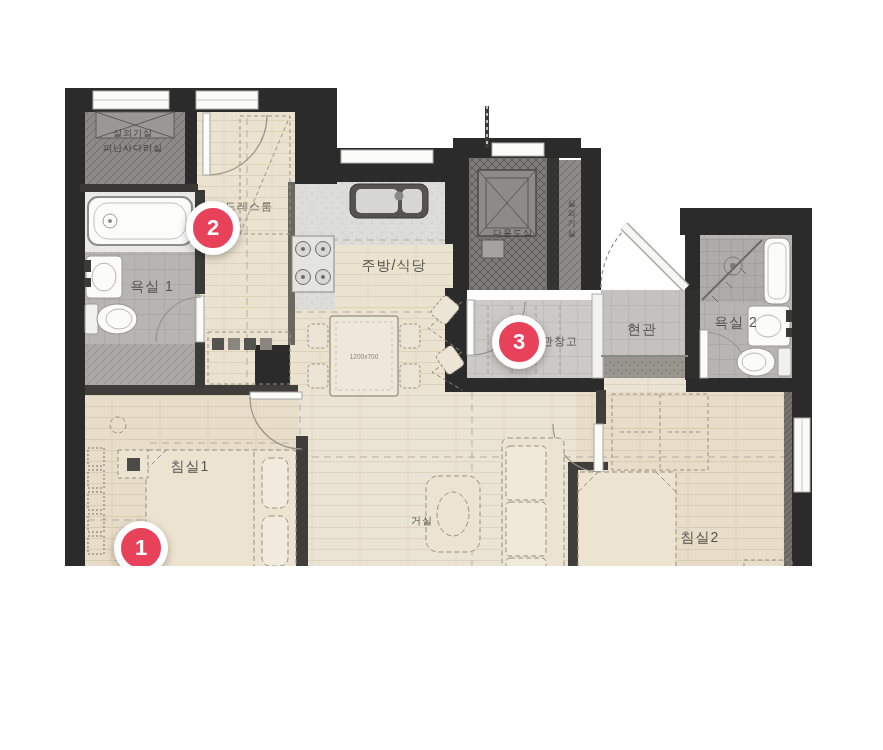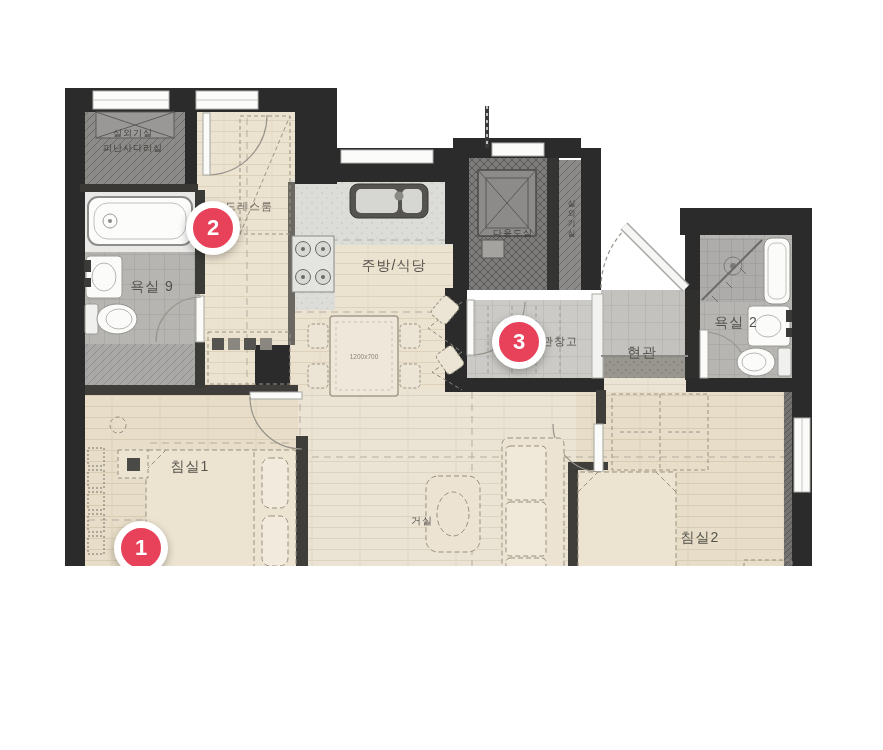--- a/index.html
+++ b/index.html
@@ -374,26 +374,26 @@
   </g>
   <g stroke="#98917e" stroke-dasharray="4 3" fill="none">
     <rect x="744" y="560" width="48" height="78"></rect>
     <circle cx="756" cy="598" r="10"></circle>
   </g>
 </svg>
 
   <span class="lbl dark" style="left:133px;top:133px">실외기실</span>
   <span class="lbl dark" style="left:133px;top:148px">피난사다리실</span>
   <span class="lbl small" style="left:249px;top:206px;color:#6e6a60">드레스룸</span>
-  <span class="lbl" style="left:152px;top:287px">욕실 9</span>
+  <span class="lbl" style="left:152px;top:287px">욕실 1</span>
   <span class="lbl" style="left:394px;top:266px">주방/식당</span>
   <span class="lbl dark" style="left:513px;top:233px">다용도실</span>
   <span class="lbl vert" style="left:570px;top:214px;transform:translate(-50%,-50%)">실외기실</span>
   <span class="lbl small" style="left:554px;top:341px">현관창고</span>
-  <span class="lbl" style="left:642px;top:353px">현관</span>
+  <span class="lbl" style="left:642px;top:330px">현관</span>
   <span class="lbl" style="left:736px;top:323px">욕실 2</span>
   <span class="lbl" style="left:190px;top:467px">침실1</span>
   <span class="lbl" style="left:422px;top:521px;font-size:10px">거실</span>
   <span class="lbl" style="left:700px;top:538px">침실2</span>
   <span class="lbl tiny" style="left:364px;top:356px">1200x700</span>
 
   <div class="marker" style="left:114px;top:521px">
     <span>1</span>
   </div>
   <div class="marker" style="left:186px;top:201px">

